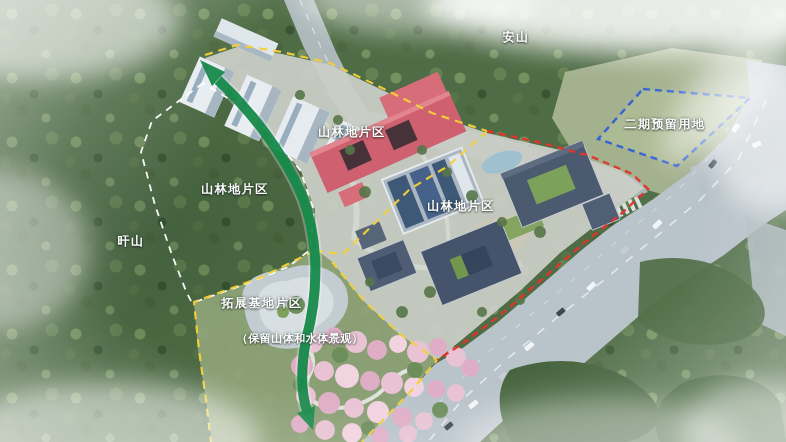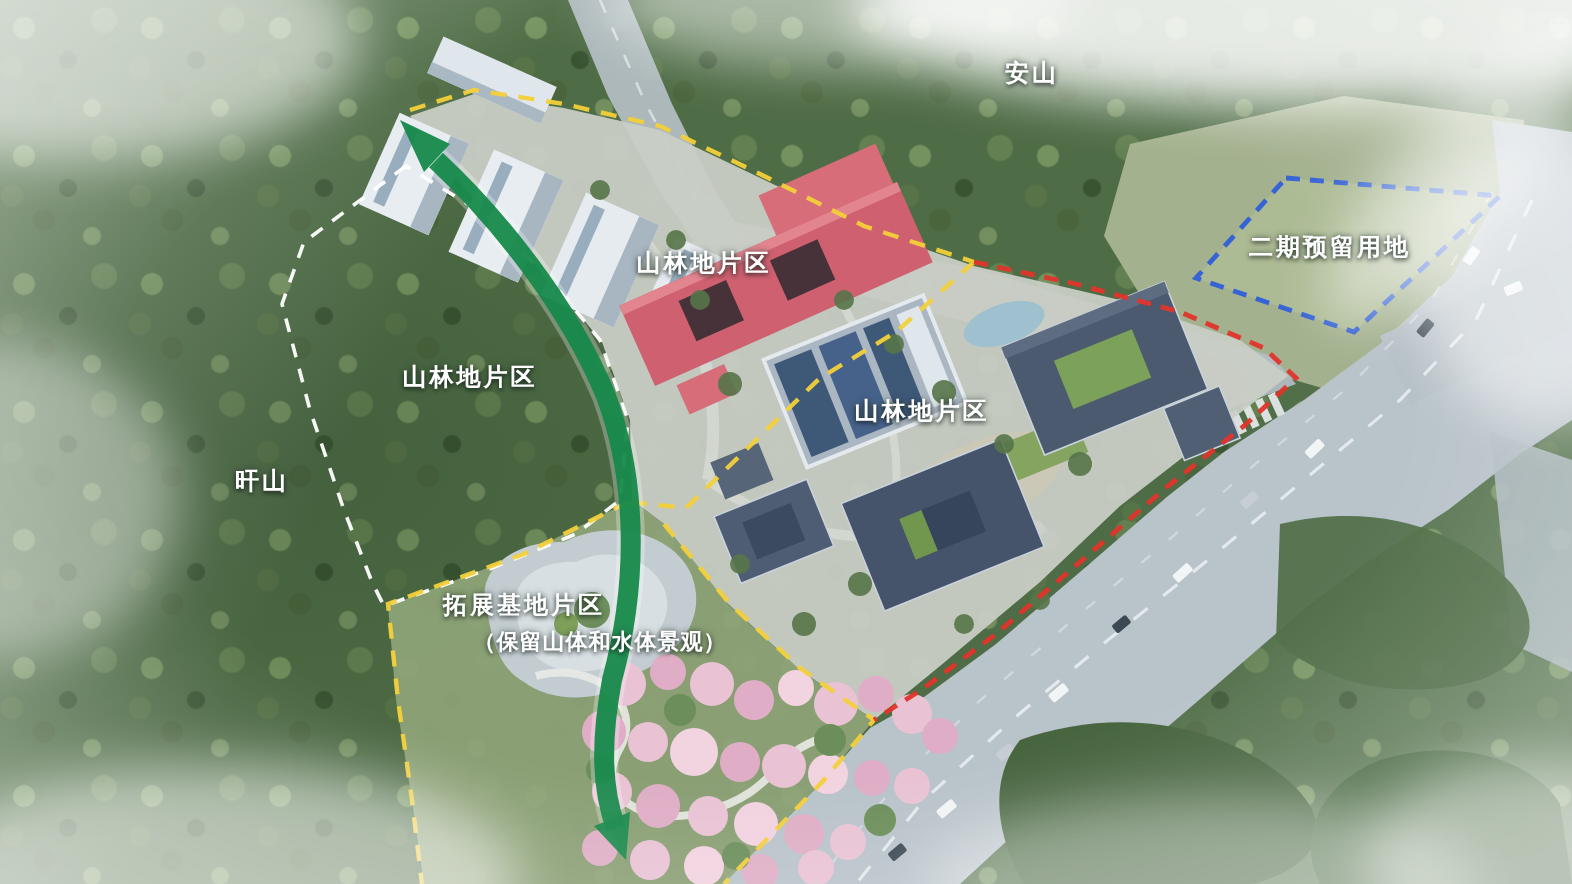--- a/index.html
+++ b/index.html
@@ -31,21 +31,21 @@
   svg{position:absolute;left:0;top:0;}
   .vignette{
     position:absolute;inset:0;pointer-events:none;
     background:radial-gradient(ellipse at 48% 46%, transparent 55%, rgba(255,255,255,.30) 95%);
   }
   .map-label{
     position:absolute;transform:translate(-50%,-50%);
     color:#fff;font-weight:bold;font-size:12px;letter-spacing:1.5px;white-space:nowrap;
     text-shadow:0 0 3px rgba(30,50,40,.75),0 1px 2px rgba(0,0,0,.55);
   }
-  .map-label.small{font-size:11px;letter-spacing:.5px;}
+  .map-label.small{font-size:11px;letter-spacing:.5px;margin-top:17px;}
 </style>
 </head>
 <body>
 
 <div id="stage">
 
   <div class="forest"></div>
   <div class="forest-light"></div>
 
   <svg width="786" height="442" viewBox="0 0 786 442">

